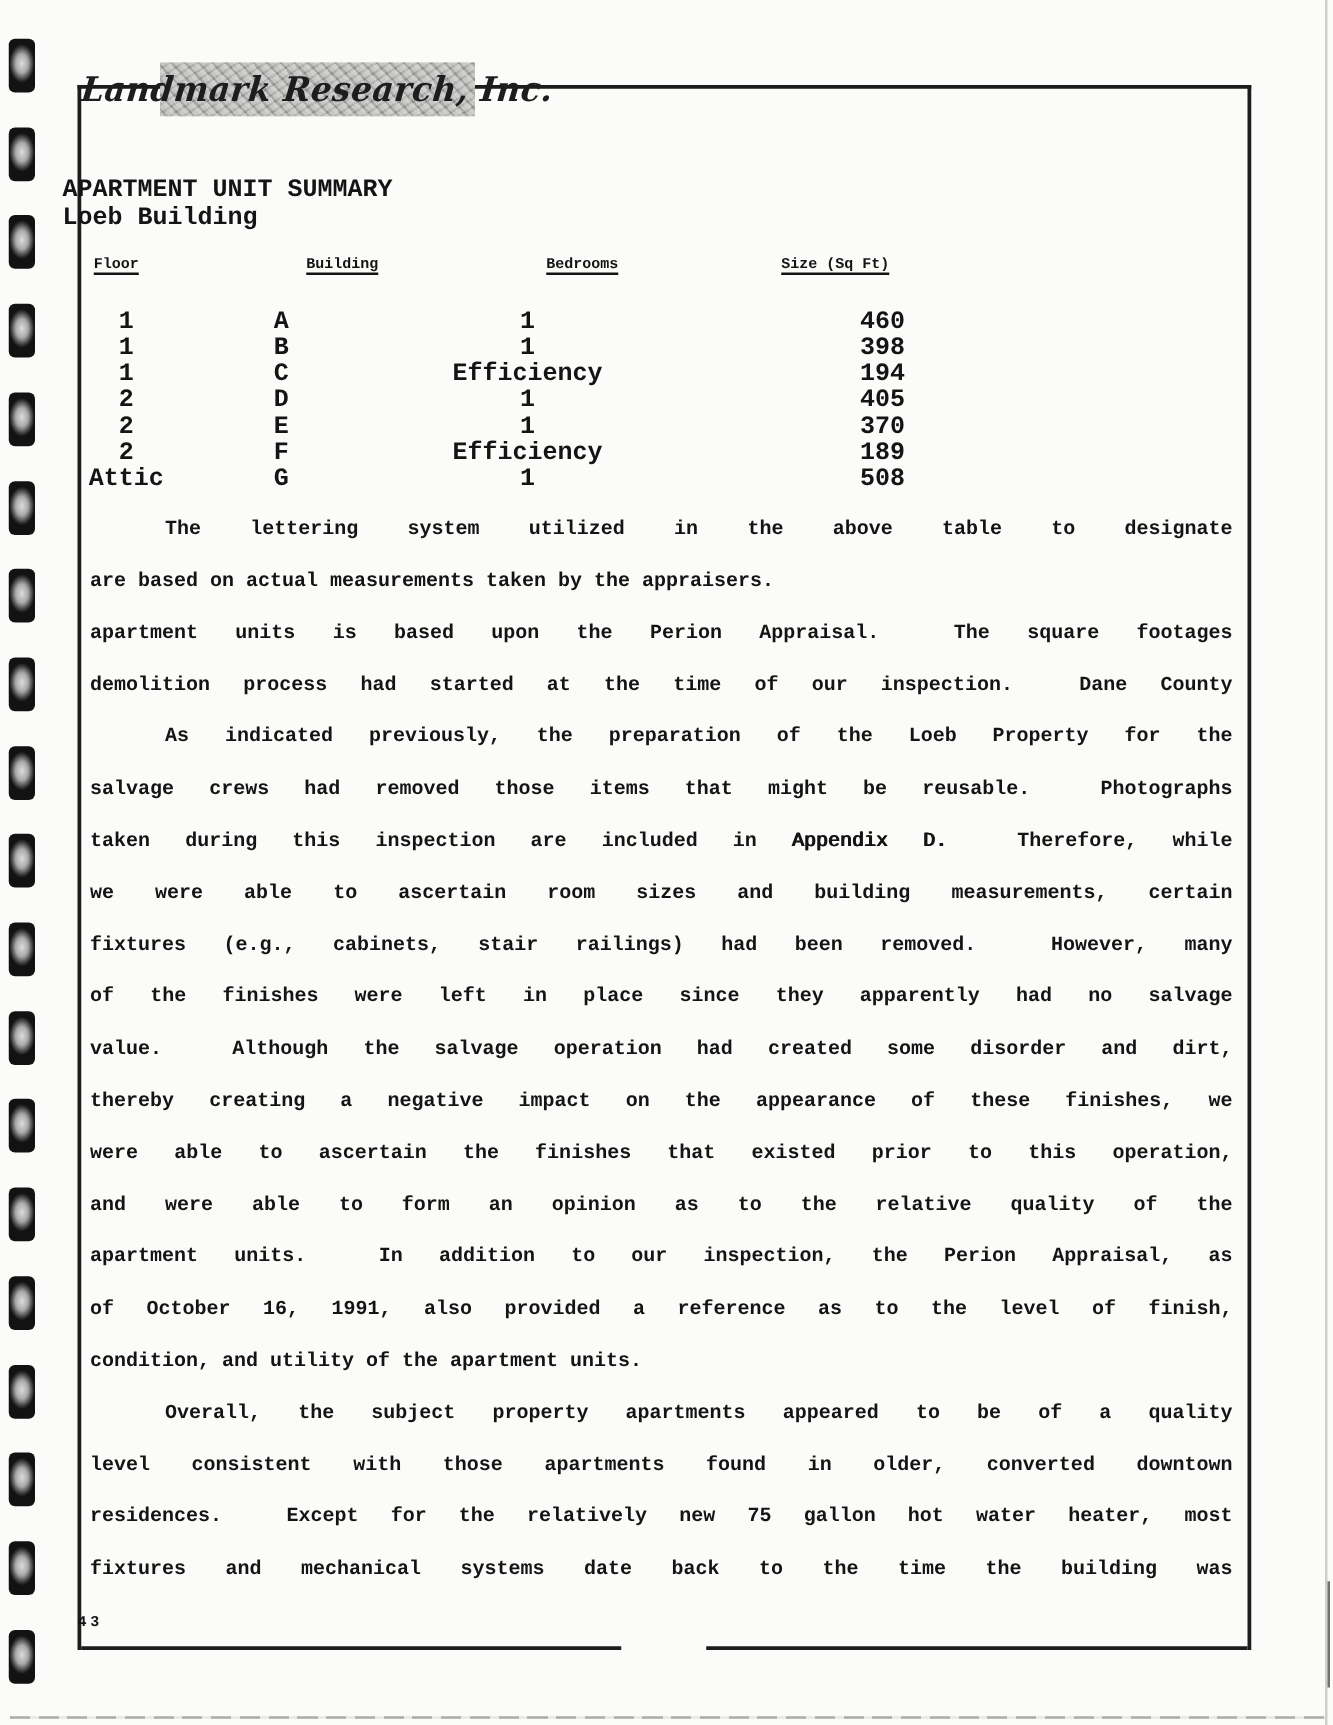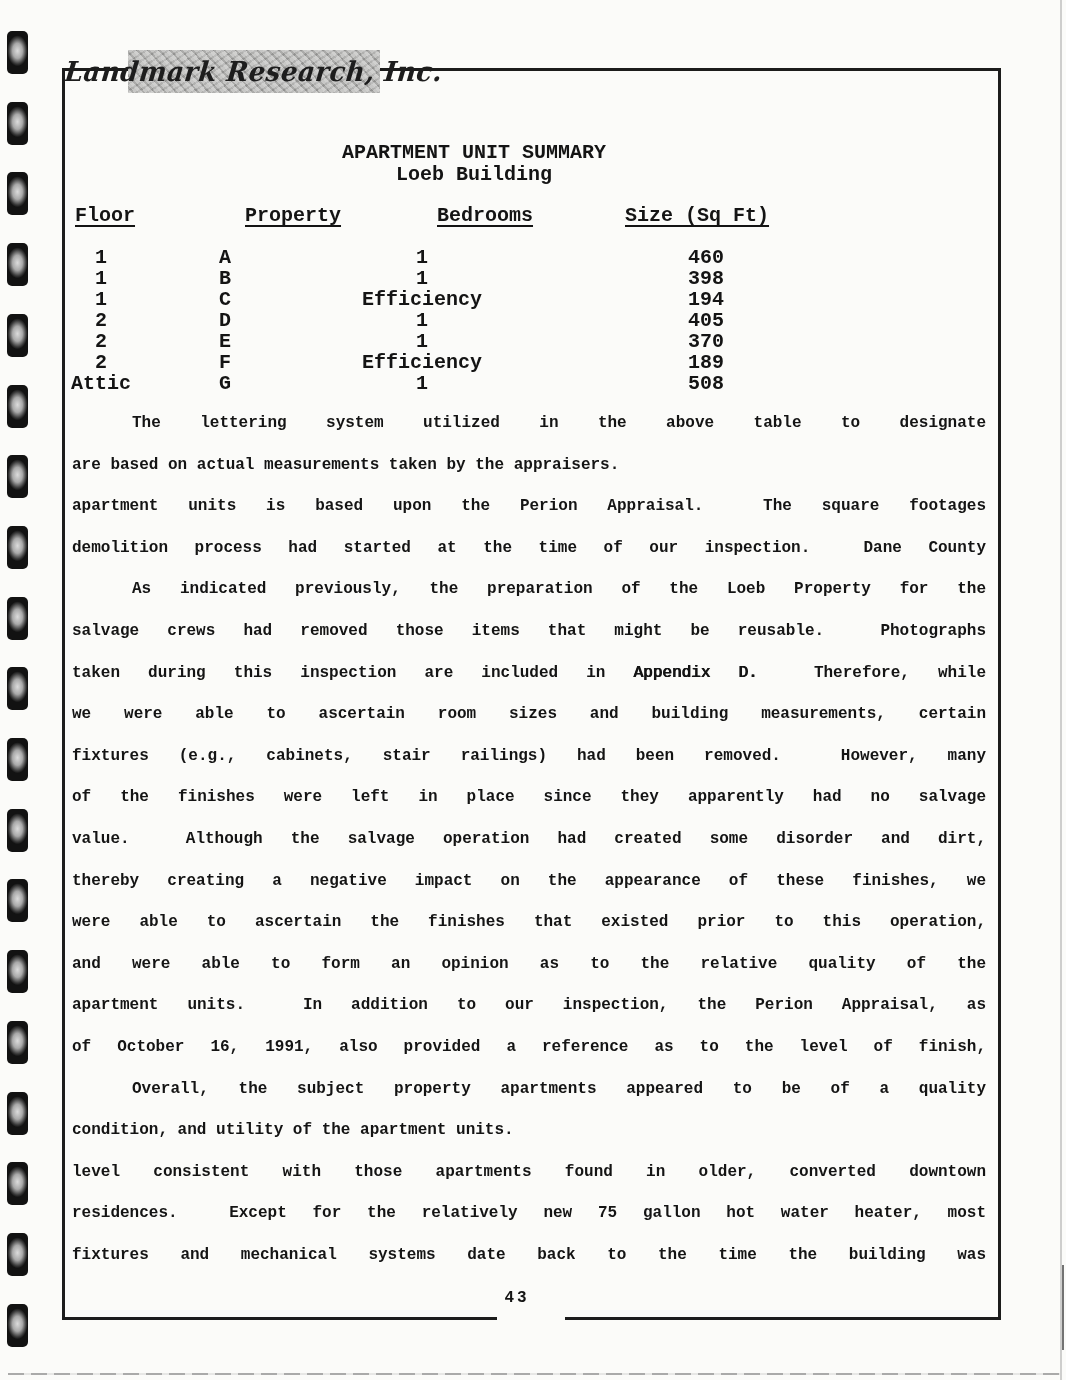--- a/index.html
+++ b/index.html
@@ -37,45 +37,45 @@
       repeating-linear-gradient(-33deg, rgba(90,90,90,.18) 0 2px, rgba(220,220,220,.25) 2px 6px),
       #b4b4b2;
     display:flex;align-items:center;justify-content:center;
   }
   .logo-text{
     font-family:"DejaVu Serif","Liberation Serif",serif;
     font-style:italic;font-weight:bold;font-size:26px;color:#1d1d1d;
     transform:skewX(-6deg) scaleY(1.05);letter-spacing:.5px;white-space:nowrap;
   }
   
-  .ttitle{position:absolute;left:62px;top:142px;width:824px;text-align:center;
+  .ttitle{position:absolute;left:50px;top:142px;width:824px;
     font-size:20px;font-weight:bold;line-height:22px;}
-  .theadrow{position:absolute;left:70px;top:204px;width:920px;height:24px;font-size:20px;font-weight:bold;}
+  .theadrow{position:absolute;left:70px;top:204px;width:920px;height:24px;font-size:12px;font-weight:bold;}
   .th{position:absolute;top:0;white-space:nowrap;
     text-decoration:underline;text-decoration-thickness:2px;text-underline-offset:4px;}
   .th.h0{left:5px;} .th.h1{left:175px;} .th.h2{left:367px;} .th.h3{left:555px;}
   .tbody{position:absolute;left:70px;top:247px;width:920px;font-size:20px;font-weight:bold;}
   .trow{position:relative;height:21px;line-height:21px;}
   .td{position:absolute;top:0;white-space:nowrap;}
   .td.c0{left:0;width:62px;text-align:center;}
   .td.c1{left:140px;width:30px;text-align:center;}
   .td.c2{left:282px;width:140px;text-align:center;}
   .td.c3{left:618px;width:44px;}
   
   .doc-body{position:absolute;left:72px;top:403px;width:914px;font-size:16px;font-weight:bold;}
   .tline{
     height:41.6px;line-height:41.6px;white-space:normal;
     text-align:justify;text-align-last:justify;
   }
   .tline.first{padding-left:60px;box-sizing:border-box;}
   .tline.lastline{text-align-last:left;}
   .bx{font-weight:normal;text-shadow:0.7px 0 0 currentColor, -0.3px 0 0 currentColor;}
   
-  .pageno{position:absolute;left:62px;top:1287px;width:910px;text-align:center;
-    font-size:16px;font-weight:bold;line-height:22px;z-index:2;letter-spacing:3px;}
+  .pageno{position:absolute;left:62px;top:1287px;width:910px;text-align:left;
+    font-size:12px;font-weight:bold;line-height:22px;z-index:2;letter-spacing:3px;}
 </style>
 </head>
 <body>
 
 <div class="binder-strip">
     <div class="bmark" style="top: 31px;"></div>
     <div class="bmark" style="top: 101.7px;"></div>
     <div class="bmark" style="top: 172.4px;"></div>
     <div class="bmark" style="top: 243.1px;"></div>
     <div class="bmark" style="top: 313.8px;"></div>
@@ -104,21 +104,21 @@
   <span class="logo-text">Landmark Research, Inc.</span>
 </div>
 
 <div class="ttitle">
   <div>APARTMENT UNIT SUMMARY</div>
   <div>Loeb Building</div>
 </div>
 
 <div class="theadrow">
     <span class="th h0">Floor</span>
-    <span class="th h1">Property</span>
+    <span class="th h1">Building</span>
     <span class="th h2">Bedrooms</span>
     <span class="th h3">Size (Sq Ft)</span>
   </div>
 
 <div class="tbody">
     <div class="trow">
       <span class="td c0">1</span>
       <span class="td c1">A</span>
       <span class="td c2">1</span>
       <span class="td c3">460</span>
@@ -171,22 +171,22 @@
     <div class="tline">taken during this inspection are included in <span class="bx">Appendix D.</span>&nbsp; Therefore, while</div>
     <div class="tline">we were able to ascertain room sizes and building measurements, certain</div>
     <div class="tline">fixtures (e.g., cabinets, stair railings) had been removed.&nbsp; However, many</div>
     <div class="tline">of the finishes were left in place since they apparently had no salvage</div>
     <div class="tline">value.&nbsp; Although the salvage operation had created some disorder and dirt,</div>
     <div class="tline">thereby creating a negative impact on the appearance of these finishes, we</div>
     <div class="tline">were able to ascertain the finishes that existed prior to this operation,</div>
     <div class="tline">and were able to form an opinion as to the relative quality of the</div>
     <div class="tline">apartment units.&nbsp; In addition to our inspection, the Perion Appraisal, as</div>
     <div class="tline">of October 16, 1991, also provided a reference as to the level of finish,</div>
+    <div class="tline lastline">condition, and utility of the apartment units.</div>
     <div class="tline first">Overall, the subject property apartments appeared to be of a quality</div>
-    <div class="tline lastline">condition, and utility of the apartment units.</div>
     <div class="tline">level consistent with those apartments found in older, converted downtown</div>
     <div class="tline">residences.&nbsp; Except for the relatively new 75 gallon hot water heater, most</div>
     <div class="tline">fixtures and mechanical systems date back to the time the building was</div>
   </div>
 
 <div class="pageno">43</div>
 
 <div class="edge-right"></div>
 <div class="edge-right-dark"></div>
 <div class="edge-bottom"></div>

